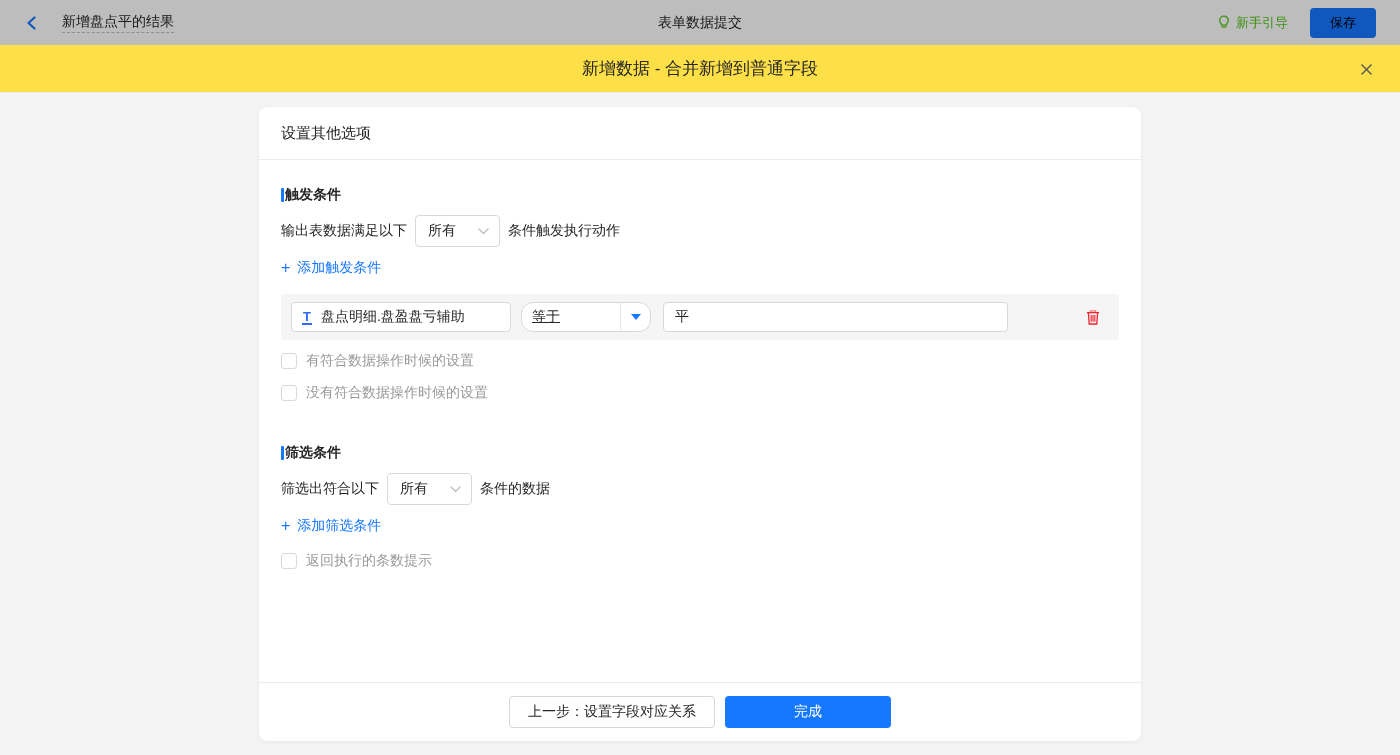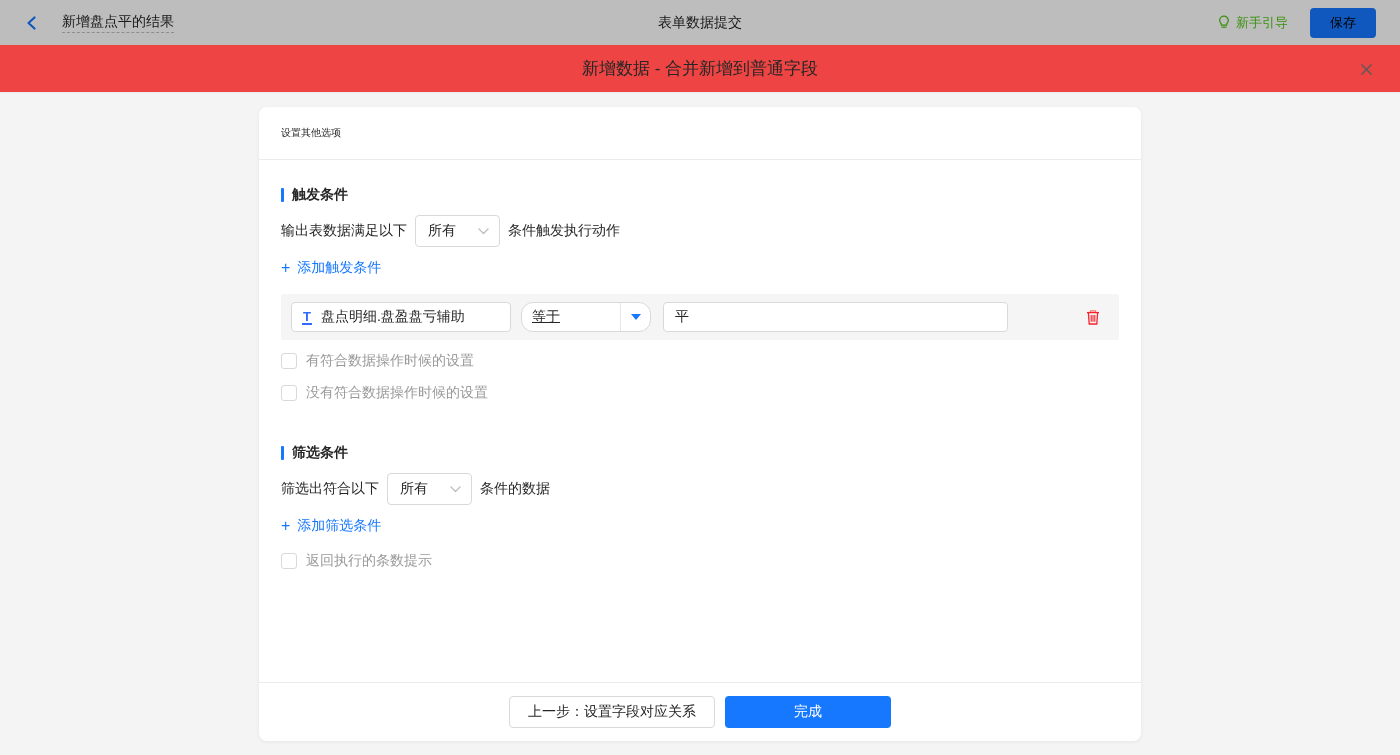--- a/index.html
+++ b/index.html
@@ -10,30 +10,30 @@
   .topbar-backdrop { position: absolute; inset: 0; background: rgba(0,0,0,0.26); z-index: 5; }
   .topbar-left { display: flex; align-items: center; gap: 22px; flex: 1; }
   .back-btn { display: flex; align-items: center; cursor: pointer; }
   .doc-title { font-size: 14px; color: #262626; border-bottom: 1px dashed #bfbfbf; padding-bottom: 3px; line-height: 16px; }
   .topbar-center { font-size: 14px; color: #262626; flex: 0 0 auto; }
   .topbar-right { display: flex; align-items: center; gap: 22px; flex: 1; justify-content: flex-end; }
   .guide { display: flex; align-items: center; gap: 5px; color: #52c41a; font-size: 13px; cursor: pointer; }
   .save-btn { background: #1677ff; color: #000000; font-size: 13px; border: none; border-radius: 4px; padding: 6px 20px; cursor: pointer; }
 
   
-  .modal-header { height: 48px; background: #ef4444; border-bottom: 1px solid #ebebeb; display: flex; align-items: center; justify-content: center; position: relative; }
+  .modal-header { height: 48px; background: #fde047; border-bottom: 1px solid #ebebeb; display: flex; align-items: center; justify-content: center; position: relative; }
   .modal-title { font-size: 17px; font-weight: 500; color: #262626; }
   .close-btn { position: absolute; right: 24px; top: 14px; width: 20px; height: 20px; display: flex; align-items: center; justify-content: center; cursor: pointer; color: #595959; }
 
   .modal-body { height: 662px; background: #f4f4f4; display: flex; justify-content: center; padding: 14px 0; }
   .card { width: 882px; background: #ffffff; border-radius: 8px; box-shadow: 0 1px 4px rgba(0,0,0,0.06); display: flex; flex-direction: column; }
-  .card-header { height: 53px; border-bottom: 1px solid #ebebeb; display: flex; align-items: center; padding: 0 22px; font-size: 10px; color: #262626; flex: 0 0 auto; font-family: Liberation Serif, serif; }
+  .card-header { height: 53px; border-bottom: 1px solid #ebebeb; display: flex; align-items: center; padding: 0 22px; font-size: 15px; color: #262626; flex: 0 0 auto; font-family: Liberation Serif, serif; }
   .card-content { flex: 1 1 auto; padding: 26px 22px 0 22px; overflow: hidden; }
 
-  .section-title { display: flex; align-items: center; gap: 8px; margin-bottom: 11px; }
+  .section-title { display: flex; align-items: center; gap: 1px; margin-bottom: 11px; }
   .section-bar { width: 3px; height: 14px; background: #1677ff; border-radius: 1px; }
   .section-title-text { font-size: 14px; font-weight: 700; color: #262626; }
 
   .sentence { display: flex; align-items: center; gap: 8px; font-size: 14px; color: #262626; margin-bottom: 12px; }
   .mini-select { display: inline-flex; align-items: center; gap: 22px; height: 32px; padding: 0 10px 0 12px; border: 1px solid #d9d9d9; border-radius: 4px; background: #ffffff; font-size: 14px; color: #262626; cursor: pointer; }
 
   .add-link { display: inline-flex; align-items: center; gap: 7px; color: #1677ff; font-size: 14px; cursor: pointer; margin-bottom: 17px; }
   .plus { font-size: 16px; line-height: 14px; }
 
   .condition-row { display: flex; align-items: center; background: #f5f5f5; border-radius: 2px; padding: 8px 10px; height: 46px; margin-bottom: 12px; }

